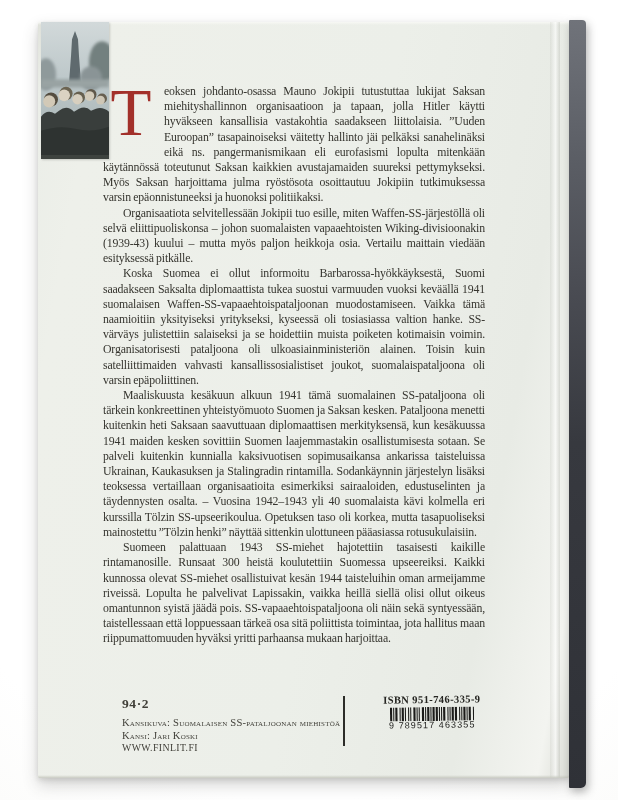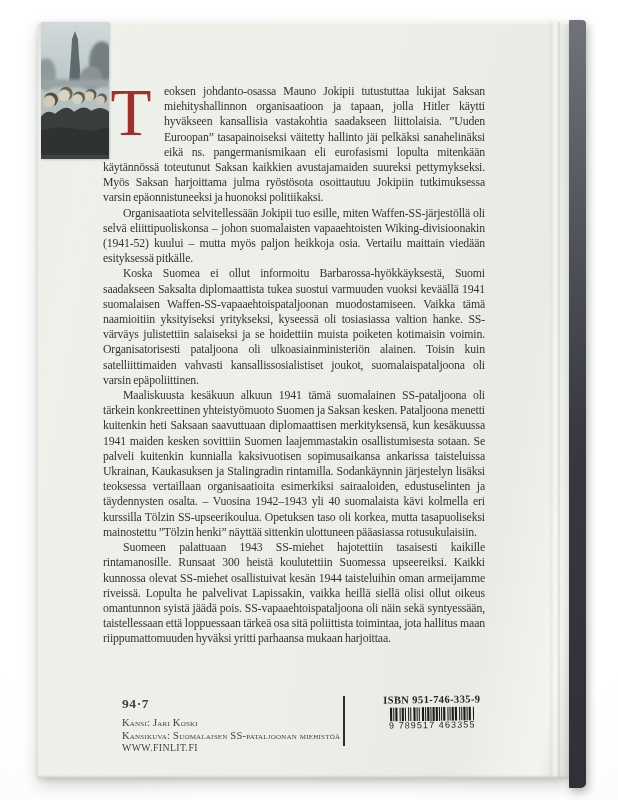--- a/index.html
+++ b/index.html
@@ -95,30 +95,30 @@
       <circle cx="10" cy="77" r="7" fill="#544d40"></circle>
         <circle cx="8.2" cy="78.8" r="6" fill="#d2c9b7"></circle>
     </g>
     <path d="M0 136 L0 94 Q6 86 14 91 L18 88 Q26 82 33 89 L38 86 Q45 83 50 88 L55 86 Q62 84 68 89 L68 136 Z" fill="#393e3c"></path>
     <path d="M0 136 L0 108 Q18 102 34 106 Q52 110 68 104 L68 136 Z" fill="#2e3331"></path>
     <rect x="0" y="132" width="68" height="4" fill="#4a4f4a" opacity=".6"></rect>
   </svg>
 
   <div class="blurb">
     <p class="first"><span class="dropcap">T</span><span>eoksen johdanto-osassa Mauno Jokipii tutustuttaa lukijat Saksan miehityshallinnon organisaatioon ja tapaan, jolla Hitler käytti hyväkseen kansallisia vastakohtia saadakseen liittolaisia. ”Uuden Euroopan” tasapainoiseksi väitetty hallinto jäi pelkäksi sanahelinäksi eikä ns. pangermanismikaan eli eurofasismi lopulta mitenkään käytännössä toteutunut Saksan kaikkien avustajamaiden suureksi pettymykseksi. Myös Saksan harjoittama julma ryöstösota osoittautuu Jokipiin tutkimuksessa varsin epäonnistuneeksi ja huonoksi politiikaksi.</span></p>
-    <p>Organisaatiota selvitellessään Jokipii tuo esille, miten Waffen-SS-järjestöllä oli selvä eliittipuoliskonsa – johon suomalaisten vapaaehtoisten Wiking-divisioonakin (1941-52) kuului – mutta myös paljon heikkoja osia. Vertailu maittain viedään esityksessä pitkälle.</p>
+    <p>Organisaatiota selvitellessään Jokipii tuo esille, miten Waffen-SS-järjestöllä oli selvä eliittipuoliskonsa – johon suomalaisten vapaaehtoisten Wiking-divisioonakin (1939-43) kuului – mutta myös paljon heikkoja osia. Vertailu maittain viedään esityksessä pitkälle.</p>
     <p>Koska Suomea ei ollut informoitu Barbarossa-hyökkäyksestä, Suomi saadakseen Saksalta diplomaattista tukea suostui varmuuden vuoksi keväällä 1941 suomalaisen Waffen-SS-vapaaehtoispataljoonan muodostamiseen. Vaikka tämä naamioitiin yksityiseksi yritykseksi, kyseessä oli tosiasiassa valtion hanke. SS-värväys julistettiin salaiseksi ja se hoidettiin muista poiketen kotimaisin voimin. Organisatorisesti pataljoona oli ulkoasiainministeriön alainen. Toisin kuin satelliittimaiden vahvasti kansallissosialistiset joukot, suomalaispataljoona oli varsin epäpoliittinen.</p>
     <p>Maaliskuusta kesäkuun alkuun 1941 tämä suomalainen SS-pataljoona oli tärkein konkreettinen yhteistyömuoto Suomen ja Saksan kesken. Pataljoona menetti kuitenkin heti Saksaan saavuttuaan diplomaattisen merkityksensä, kun kesäkuussa 1941 maiden kesken sovittiin Suomen laajemmastakin osallistumisesta sotaan. Se palveli kuitenkin kunnialla kaksivuotisen sopimusaikansa ankarissa taisteluissa Ukrainan, Kaukasuksen ja Stalingradin rintamilla. Sodankäynnin järjestelyn lisäksi teoksessa vertaillaan organisaatioita esimerkiksi sairaaloiden, edustuselinten ja täydennysten osalta. – Vuosina 1942–1943 yli 40 suomalaista kävi kolmella eri kurssilla Tölzin SS-upseerikoulua. Opetuksen taso oli korkea, mutta tasapuoliseksi mainostettu ”Tölzin henki” näyttää sittenkin ulottuneen pääasiassa rotusukulaisiin.</p>
     <p>Suomeen palattuaan 1943 SS-miehet hajotettiin tasaisesti kaikille rintamanosille. Runsaat 300 heistä koulutettiin Suomessa upseereiksi. Kaikki kunnossa olevat SS-miehet osallistuivat kesän 1944 taisteluihin oman armeijamme riveissä. Lopulta he palvelivat Lapissakin, vaikka heillä siellä olisi ollut oikeus omantunnon syistä jäädä pois. SS-vapaaehtoispataljoona oli näin sekä syntyessään, taistellessaan että loppuessaan tärkeä osa sitä poliittista toimintaa, jota hallitus maan riippumattomuuden hyväksi yritti parhaansa mukaan harjoittaa.</p>
   </div>
 
   <div class="credits">
-    <div class="code">94·7</div>
+    <div class="code">94·2</div>
+    <div class="line">Kansikuva: Suomalaisen SS-pataljoonan miehistöä</div>
     <div class="line">Kansi: Jari Koski</div>
-    <div class="line">Kansikuva: Suomalaisen SS-pataljoonan miehistöä</div>
     <div class="line site">www.finlit.fi</div>
   </div>
 
   <div class="vdivider"></div>
 
   <div class="isbn-block">
     <div class="isbn-label">ISBN 951-746-335-9</div>
     <svg class="barcode" id="barcode-bars" viewBox="0 0 84 14" width="84" height="14">
         <rect x="0.00" y="0" width="2.13" height="14"></rect>
         <rect x="3.19" y="0" width="1.06" height="14"></rect>

